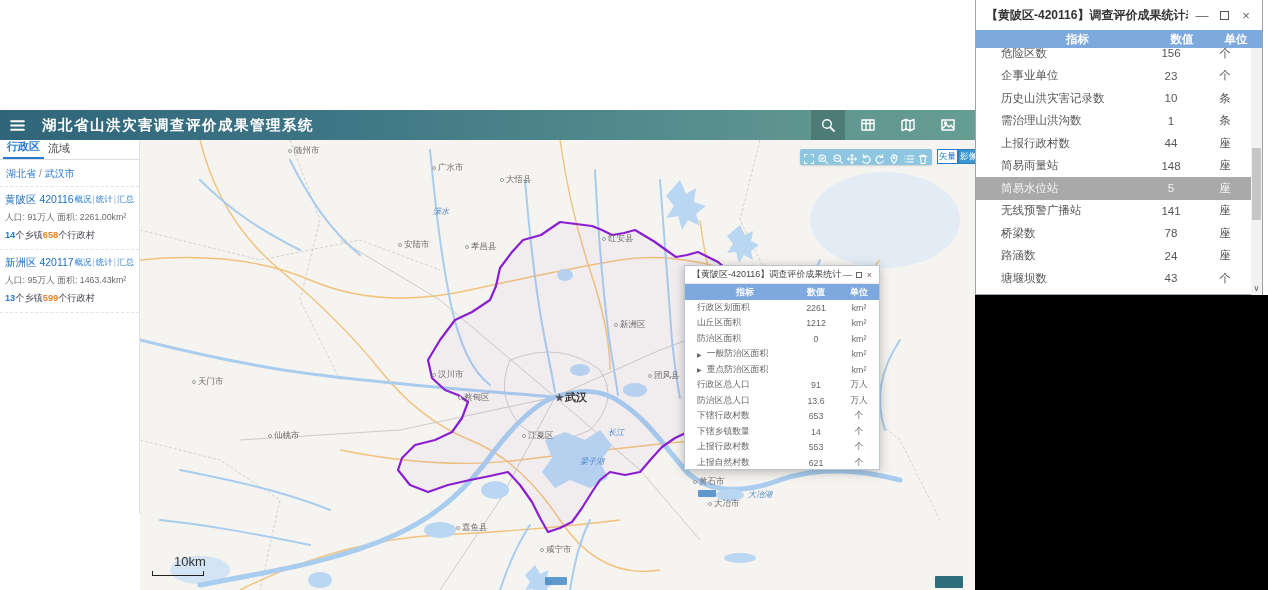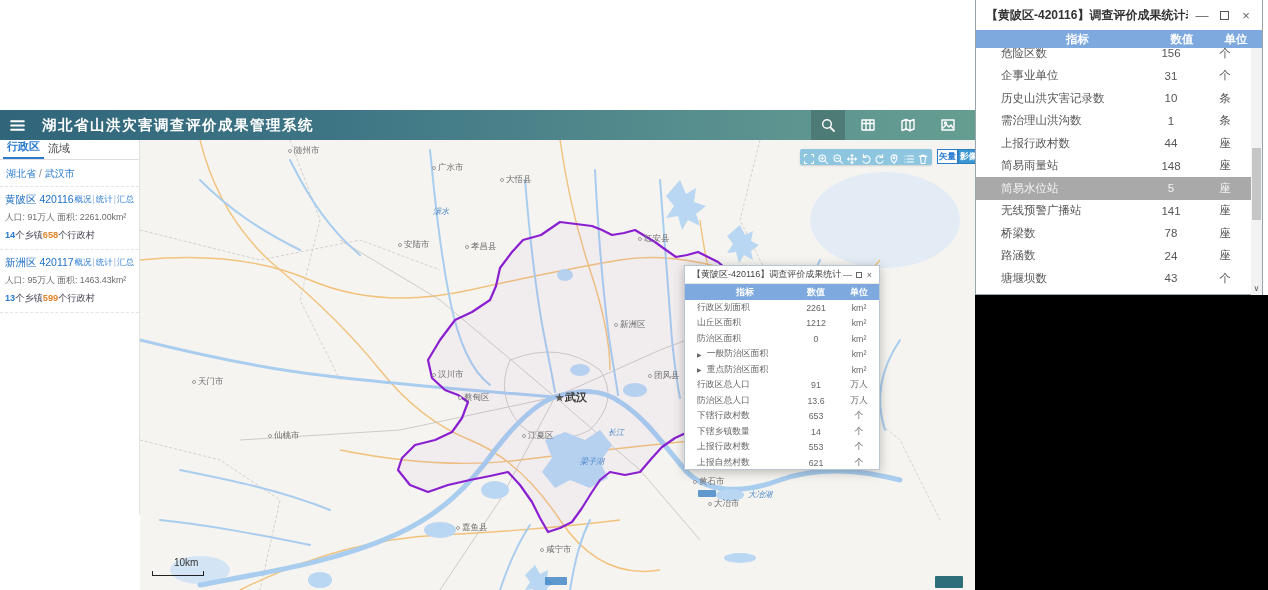--- a/index.html
+++ b/index.html
@@ -53,24 +53,24 @@
   .lbl .dot{display:inline-block;width:4px;height:4px;border:1px solid #9a9a9a;border-radius:50%;background:#fff;margin-right:2px;vertical-align:middle;}
   .lbl.major-city{font-size:11px;color:#3a3a3a;font-weight:bold;}
   .lbl.major-city .star{color:#555;font-size:10px;margin-right:1px;}
   .lbl.water{color:#4a86c8;font-size:8px;font-style:italic;}
   #map-toolbar{position:absolute;left:660px;top:9px;width:132px;height:16px;background:#8ec6e0;border-radius:2px;
     display:flex;align-items:center;justify-content:space-around;padding:0 2px;box-shadow:0 1px 2px rgba(0,0,0,.15);}
   .mtb-btn{width:12px;height:12px;cursor:pointer;}
   .mtb-btn .ic{width:12px;height:12px;display:block;}
   #basemap-switch{position:absolute;left:797px;top:9px;display:flex;}
   .bm-btn{font-size:8.5px;width:21px;height:15px;display:flex;align-items:center;justify-content:center;cursor:pointer;
-    background:#3b97d4;color:#fff;border:1px solid #2f7fb6;font-weight:bold;}
+    background:#3b97d4;color:#fff;border:1px solid #2f7fb6;}
   .bm-btn.active{background:#fff;color:var(--link_blue);border:1px solid var(--link_blue);}
   #scalebar{position:absolute;left:12px;top:412px;width:70px;}
-  #scale-label{font-size:10px;color:#333;margin-left:22px;}
+  #scale-label{font-size:13px;color:#333;margin-left:22px;}
   #scalebar .sbar{width:52px;height:5px;border:1px solid #222;border-top:none;margin-top:1px;}
   #map-attrib{position:absolute;left:795px;top:436px;width:28px;height:12px;background:#2e6e7a;border-radius:1px;}
   .river-marker{position:absolute;background:#3b82c4;opacity:.8;border-radius:1px;}
 
   
   .thead{display:flex;align-items:center;background:var(--table_header);color:#fff;}
   .trow{display:flex;align-items:center;background:transparent;}
   .c-label{flex:1;text-align:left;overflow:hidden;white-space:nowrap;}
   .thead .c-label{text-align:center;}
   .c-val,.c-unit{text-align:center;white-space:nowrap;}
@@ -260,21 +260,21 @@
 
         <path fill="rgba(140,40,200,0.04)" stroke="#8a1fd0" stroke-width="2.2" stroke-linejoin="round" d="M420,82 L401,95 L383,100 L372,112 L360,128 L356,146 L350,160 L332,172 L315,180 L300,200 L288,220 L292,238 L305,250 L318,255 L328,262 L322,278 L312,292 L295,300 L275,305 L262,318 L258,330 L270,345 L288,352 L308,345 L330,340 L350,336 L368,332 L380,345 L392,362 L400,378 L408,392 L420,388 L432,382 L442,368 L452,352 L460,340 L470,332 L485,335 L500,332 L512,318 L522,307 L535,298 L548,292 L560,296 L572,302 L585,312 L600,322 L612,312 L622,300 L628,288 L632,278 L625,268 L618,258 L610,248 L602,238 L606,225 L612,212 L625,202 L638,192 L645,182 L652,172 L642,162 L632,152 L618,147 L602,142 L590,132 L578,122 L568,117 L558,112 L547,115 L536,117 L526,110 L515,102 L505,96 L495,90 L484,93 L472,95 L462,90 L452,86 L436,84 Z"></path>
       </svg>
 
       <div id="map-labels">
           <span class="lbl city" style="left: 148px; top: 5px;"><span class="dot"></span>随州市</span>
           <span class="lbl city" style="left: 292px; top: 22px;"><span class="dot"></span>广水市</span>
           <span class="lbl city" style="left: 360px; top: 34px;"><span class="dot"></span>大悟县</span>
           <span class="lbl city" style="left: 258px; top: 99px;"><span class="dot"></span>安陆市</span>
           <span class="lbl city" style="left: 325px; top: 101px;"><span class="dot"></span>孝昌县</span>
-          <span class="lbl city" style="left: 462px; top: 93px; margin-left: 36px;"><span class="dot"></span>红安县</span>
+          <span class="lbl city" style="left: 462px; top: 93px;"><span class="dot"></span>红安县</span>
           <span class="lbl city" style="left: 52px; top: 236px;"><span class="dot"></span>天门市</span>
           <span class="lbl city" style="left: 292px; top: 229px;"><span class="dot"></span>汉川市</span>
           <span class="lbl city" style="left: 128px; top: 290px;"><span class="dot"></span>仙桃市</span>
           <span class="lbl city" style="left: 474px; top: 179px;"><span class="dot"></span>新洲区</span>
           <span class="lbl city" style="left: 508px; top: 230px;"><span class="dot"></span>团风县</span>
           <span class="lbl city" style="left: 318px; top: 252px;"><span class="dot"></span>蔡甸区</span>
           <span class="lbl major-city" style="left: 415px; top: 250px;"><span class="star">★</span>武汉</span>
           <span class="lbl city" style="left: 382px; top: 290px;"><span class="dot"></span>江夏区</span>
           <span class="lbl city" style="left: 553px; top: 336px;"><span class="dot"></span>黄石市</span>
           <span class="lbl city" style="left: 568px; top: 358px;"><span class="dot"></span>大冶市</span>
@@ -449,21 +449,21 @@
         <span class="c-unit">单位</span>
       </div>
     <div id="panel-rows">
         <div class="trow">
           <span class="c-label">危险区数</span>
           <span class="c-val">156</span>
           <span class="c-unit">个</span>
         </div>
         <div class="trow">
           <span class="c-label">企事业单位</span>
-          <span class="c-val">31</span>
+          <span class="c-val">23</span>
           <span class="c-unit">个</span>
         </div>
         <div class="trow">
           <span class="c-label">历史山洪灾害记录数</span>
           <span class="c-val">10</span>
           <span class="c-unit">条</span>
         </div>
         <div class="trow">
           <span class="c-label">需治理山洪沟数</span>
           <span class="c-val">1</span>

